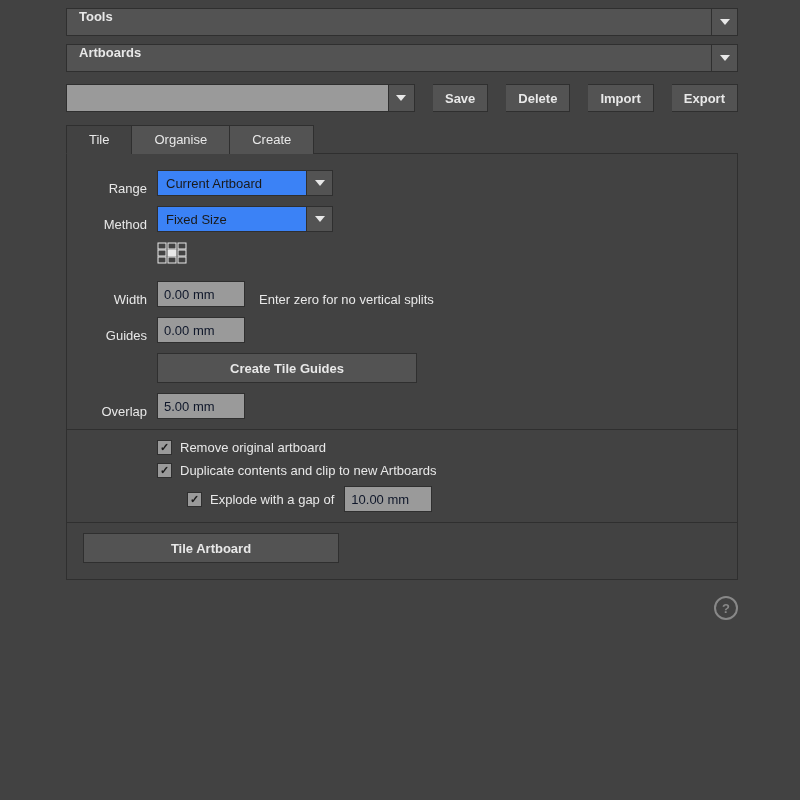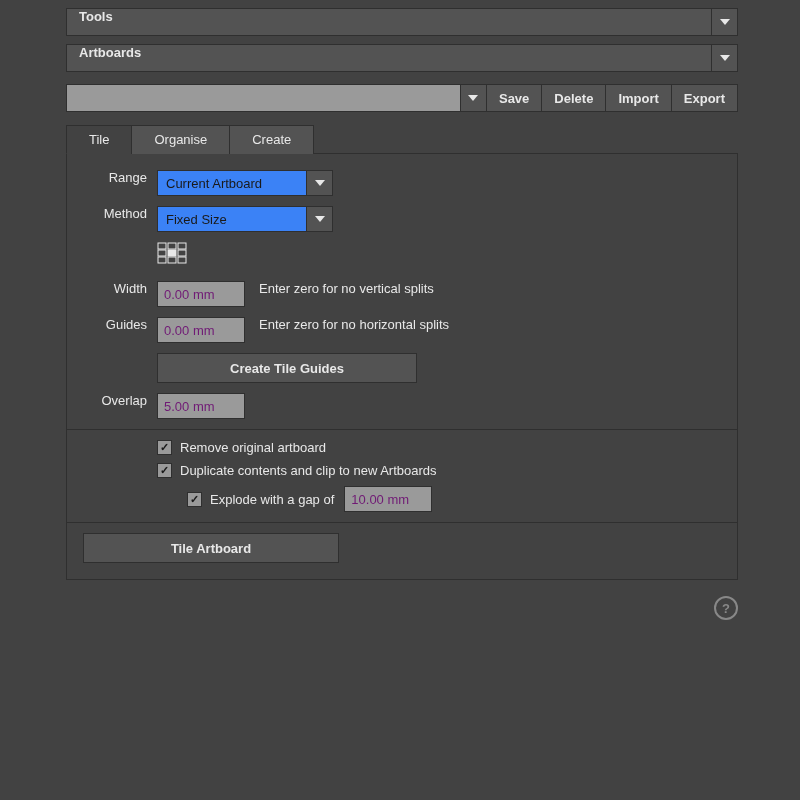--- a/index.html
+++ b/index.html
@@ -14,57 +14,57 @@
 .section-header span { font-weight: 600; }
 .drop-btn {
   width: 26px; height: 26px; display: flex; align-items: center; justify-content: center;
   border-left: 1px solid #2f2f2f;
 }
 .tri-down {
   width: 0; height: 0; border-left: 5px solid transparent; border-right: 5px solid transparent;
   border-top: 6px solid #e8e8e8;
 }
 
-.toolbar-row { display: flex; margin-top: 12px; gap: 0; }
+.toolbar-row { display: flex; margin-top: 12px; gap: 18px; }
 .combo {
   display: flex; background: #9a9a9a; border: 1px solid #2f2f2f; height: 28px;
 }
 .combo .field { flex: 1; background: #9a9a9a; }
 .combo .drop-btn { background: #535353; border-left: 1px solid #2f2f2f; }
 .tb-btn {
   background: #535353; border: 1px solid #2f2f2f; border-left: none;
   height: 28px; padding: 0 12px; display: flex; align-items: center;
   font-weight: 600; cursor: pointer;
 }
 
 .tabs { display: flex; margin-top: 12px; border-bottom: 1px solid #2f2f2f; }
 .tab {
   padding: 6px 22px; background: #535353; border: 1px solid #2f2f2f; border-bottom: none;
   margin-right: -1px; cursor: pointer; position: relative; top: 1px;
 }
 .tab.active { background: #424242; border-bottom: 1px solid #424242; }
 
 .form { border: 1px solid #2f2f2f; border-top: none; padding: 16px 16px 16px 16px; }
-.form-row { display: flex; align-items: flex-start; margin-bottom: 10px; }
+.form-row { display: flex; align-items: flex-end; margin-bottom: 10px; }
 .lbl { width: 74px; text-align: right; padding-right: 10px; }
 .select {
   display: flex; align-items: center; background: #3b82f6; border: 1px solid #2f2f2f;
   height: 26px; width: 176px; color: #1a1a1a;
 }
 .select .sel-text { flex: 1; padding: 0 8px; }
 .select .drop-btn { background: #535353; color: #e8e8e8; height: 24px; }
 
 .glyph-row { margin-left: 74px; margin-bottom: 14px; margin-top: 4px; }
 .tile-glyph { display:inline-block; }
 .tile-glyph svg rect { fill: none; stroke: #e8e8e8; stroke-width: 1; }
 .tile-glyph svg rect.filled { fill: #e8e8e8; }
 
 .num-input {
   background: #9a9a9a; border: 1px solid #2f2f2f; height: 26px; width: 88px;
-  padding: 0 6px; color: #701a75; display: flex; align-items: center;
+  padding: 0 6px; color: #0f172a; display: flex; align-items: center;
 }
 .hint { margin-left: 14px; color: #e8e8e8; }
 
 .wide-btn {
   background: #535353; border: 1px solid #2f2f2f; height: 30px; width: 260px;
   display: flex; align-items: center; justify-content: center; font-weight: 700;
   margin-left: 74px; cursor: pointer; margin-top: 6px; margin-bottom: 10px;
 }
 
 .hr { border: none; border-top: 1px solid #2f2f2f; margin: 10px -16px; }
@@ -169,21 +169,20 @@
 
     <div class="form-row">
       <div class="lbl">Width</div>
       <div class="num-input">0.00 mm</div>
       <div class="hint">Enter zero for no vertical splits</div>
     </div>
 
     <div class="form-row">
       <div class="lbl">Guides</div>
       <div class="num-input">0.00 mm</div>
-      <div class="hint">Enter zero for no horizontal splits</div>
     </div>
 
     <div class="wide-btn">Create Tile Guides</div>
 
     <div class="form-row" style="margin-top:6px">
       <div class="lbl">Overlap</div>
       <div class="num-input">5.00 mm</div>
     </div>
 
     <hr class="hr">

